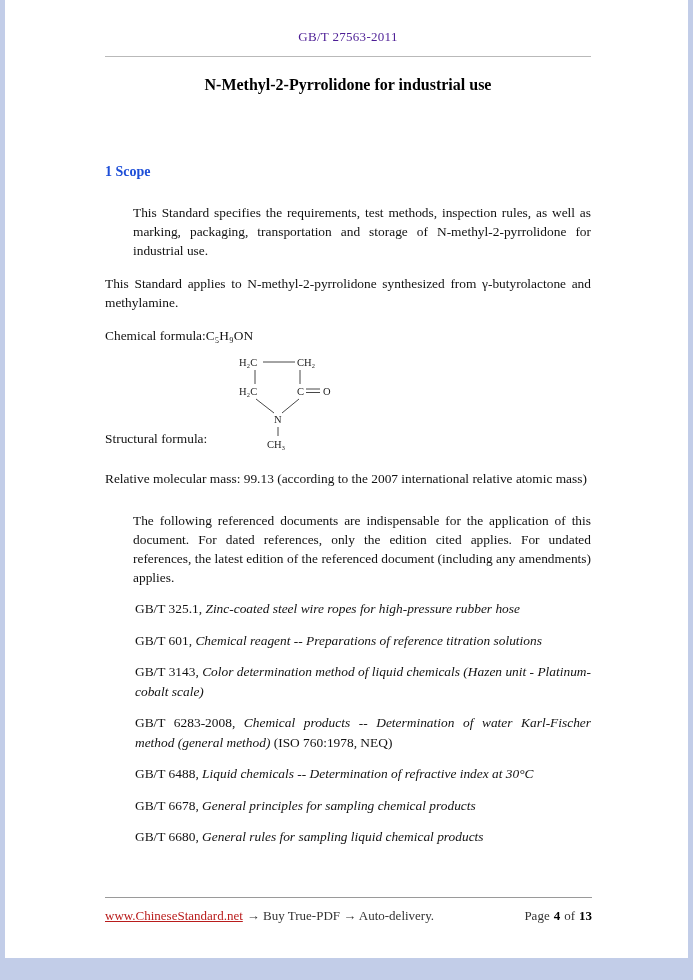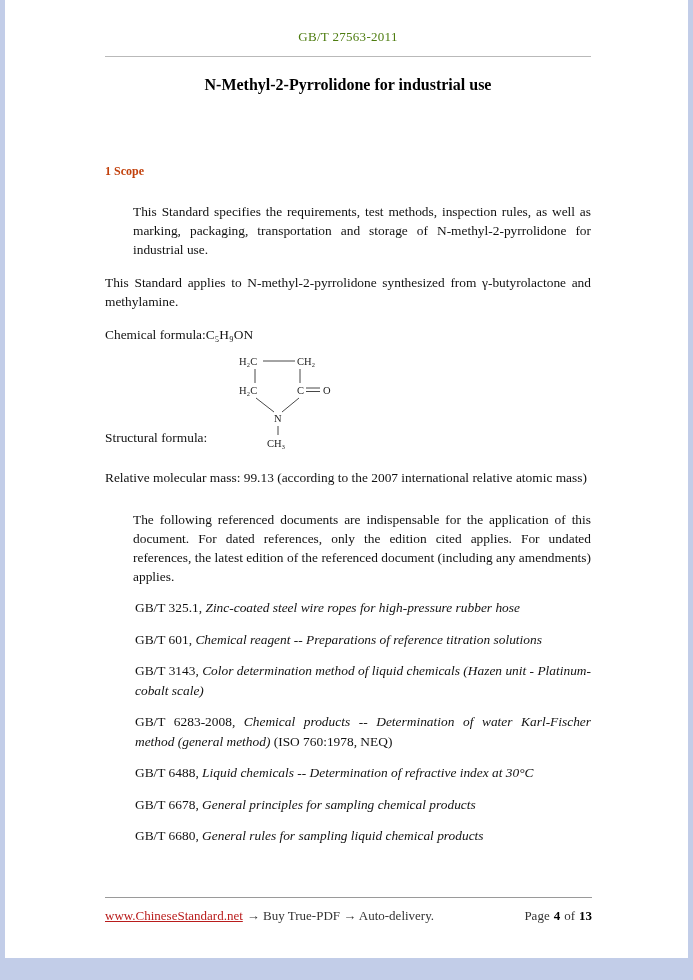--- a/index.html
+++ b/index.html
@@ -15,38 +15,38 @@
     width: 683px; height: 958px;
     background: #ffffff;
     overflow: hidden;
   }
   .content { padding: 0 97px 0 100px; }
 
   .doc-header {
     padding-top: 29px;
     text-align: center;
     font-size: 13px;
-    color: #4d7c0f;
+    color: #4c1d95;
     letter-spacing: .3px;
   }
   .header-rule { margin-top: 11px; border-top: 1px solid #b9b9b9; height: 0; }
 
   .doc-title {
     margin-top: 19px;
     text-align: center;
     font-size: 16px;
     font-weight: bold;
     color: #000;
   }
 
   .section-heading {
     margin-top: 70px;
-    font-size: 12px;
+    font-size: 14px;
     font-weight: bold;
-    color: #c2410c;
+    color: #1d4ed8;
   }
   .section-heading.second { margin-top: 33px; }
 
   p.body {
     margin: 14px 0 0 0;
     font-size: 13.4px;
     line-height: 19px;
     text-align: justify;
   }
   p.body.first { margin-top: 23px; margin-left: 28px; }

